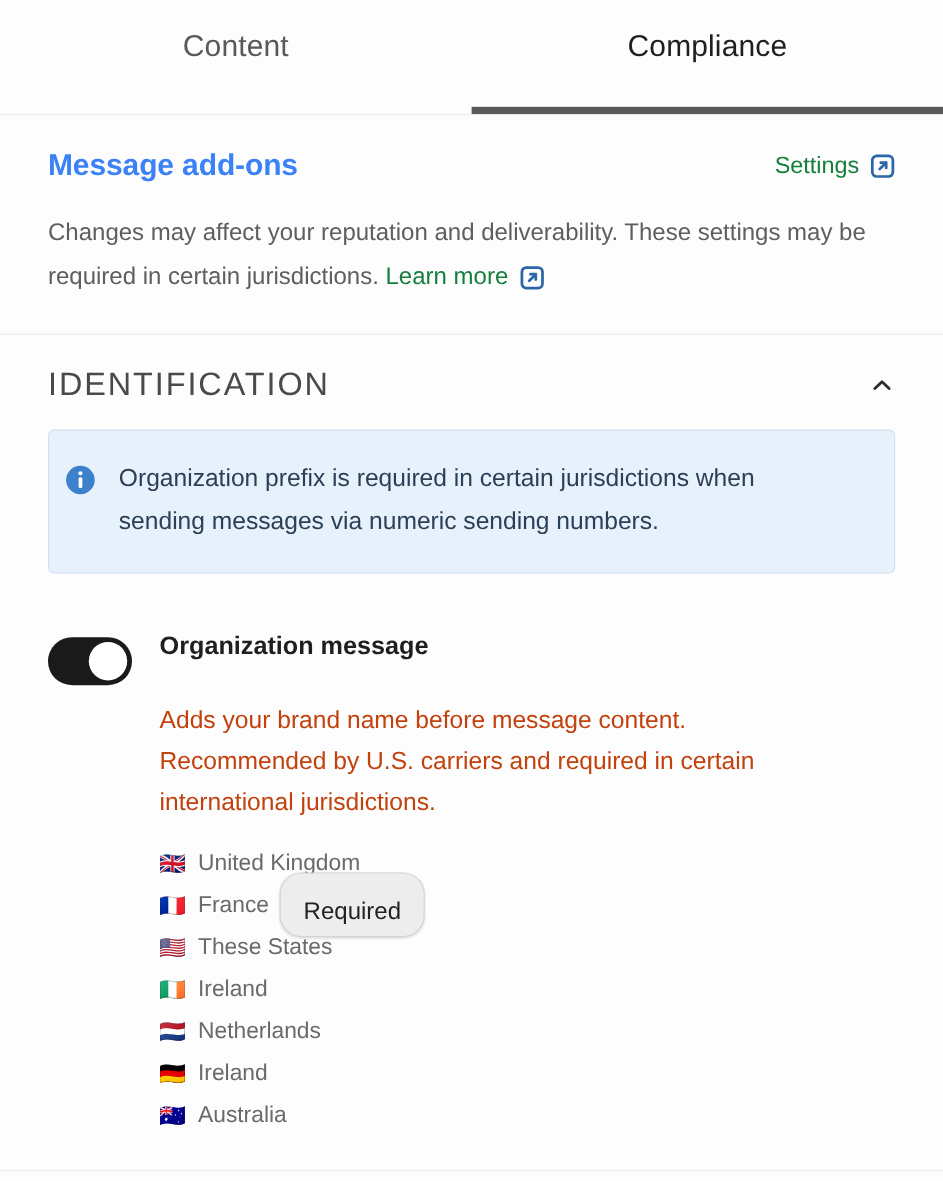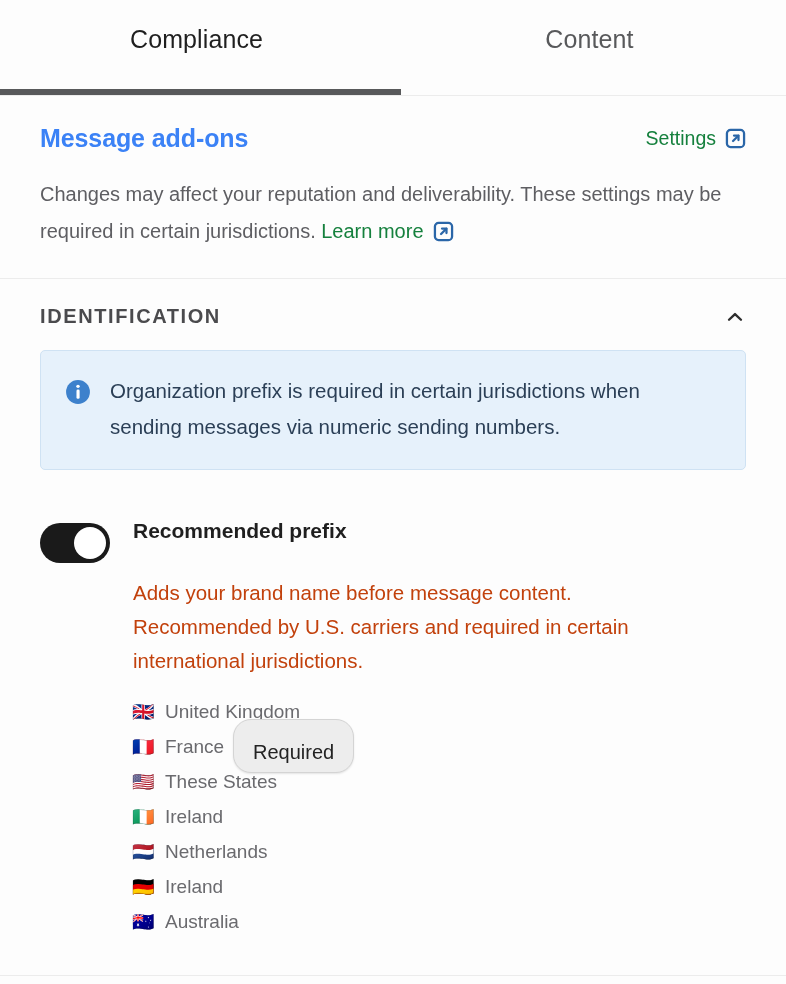--- a/index.html
+++ b/index.html
@@ -102,34 +102,34 @@
   
   .ident-header {
     display: flex;
     align-items: center;
     justify-content: space-between;
     padding: 26px 40px 22px 40px;
     cursor: pointer;
     user-select: none;
   }
   .ident-title {
-    font-size: 20px;
-    font-weight: bold;
+    font-size: 27px;
+    font-weight: normal;
     letter-spacing: 1.6px;
     color: #4a4a4d;
   }
   .chev { width: 22px; height: 22px; color: #2e2e2e; }
 
   
   .banner {
     margin: 0 40px;
     background: #e6f1fb;
     border: 1px solid #cfe2f3;
     border-radius: 5px;
-    padding: 22px 24px 24px 24px;
+    padding: 22px 24px 24px 13px;
     display: flex;
     gap: 19px;
   }
   .info-icon { flex: 0 0 auto; width: 26px; height: 26px; margin-top: 6px; }
   .banner-text {
     font-size: 20.5px;
     line-height: 36px;
     color: #2b3f56;
     max-width: 600px;
   }
@@ -216,25 +216,25 @@
     height: 1px;
     background: #ececec;
   }
 </style>
 </head>
 <body>
 
 <div class="page">
 
   <div class="tabbar">
+    <div class="tab">
+      <span class="tab-label">Content</span>
+    </div>
     <div class="tab active">
       <span class="tab-label">Compliance</span>
-    </div>
-    <div class="tab">
-      <span class="tab-label">Content</span>
     </div>
   </div>
 
   <div class="addons">
     <div class="addons-top">
       <div class="addons-title">Message add-ons</div>
       <a class="link">
         <span class="link-text">Settings</span>
         <span class="ext-icon">
           <svg viewBox="0 0 24 24" width="21" height="21" fill="none" xmlns="http://www.w3.org/2000/svg">
@@ -278,21 +278,21 @@
     <div class="banner-text">Organization prefix is required in certain jurisdictions when sending messages via numeric sending numbers.</div>
   </div>
 
   <div class="setting-row">
 
     <div class="toggle">
       <div class="knob"></div>
     </div>
 
     <div class="setting-body">
-      <div class="setting-title">Recommended prefix</div>
+      <div class="setting-title">Organization message</div>
       <div class="setting-desc">Adds your brand name before message content. Recommended by U.S. carriers and required in certain international jurisdictions.</div>
 
       <div class="countries">
 
         <div class="country">
           <span class="flag">🇬🇧</span>
           <span>United Kingdom</span>
         </div>
 
         <div class="country">

